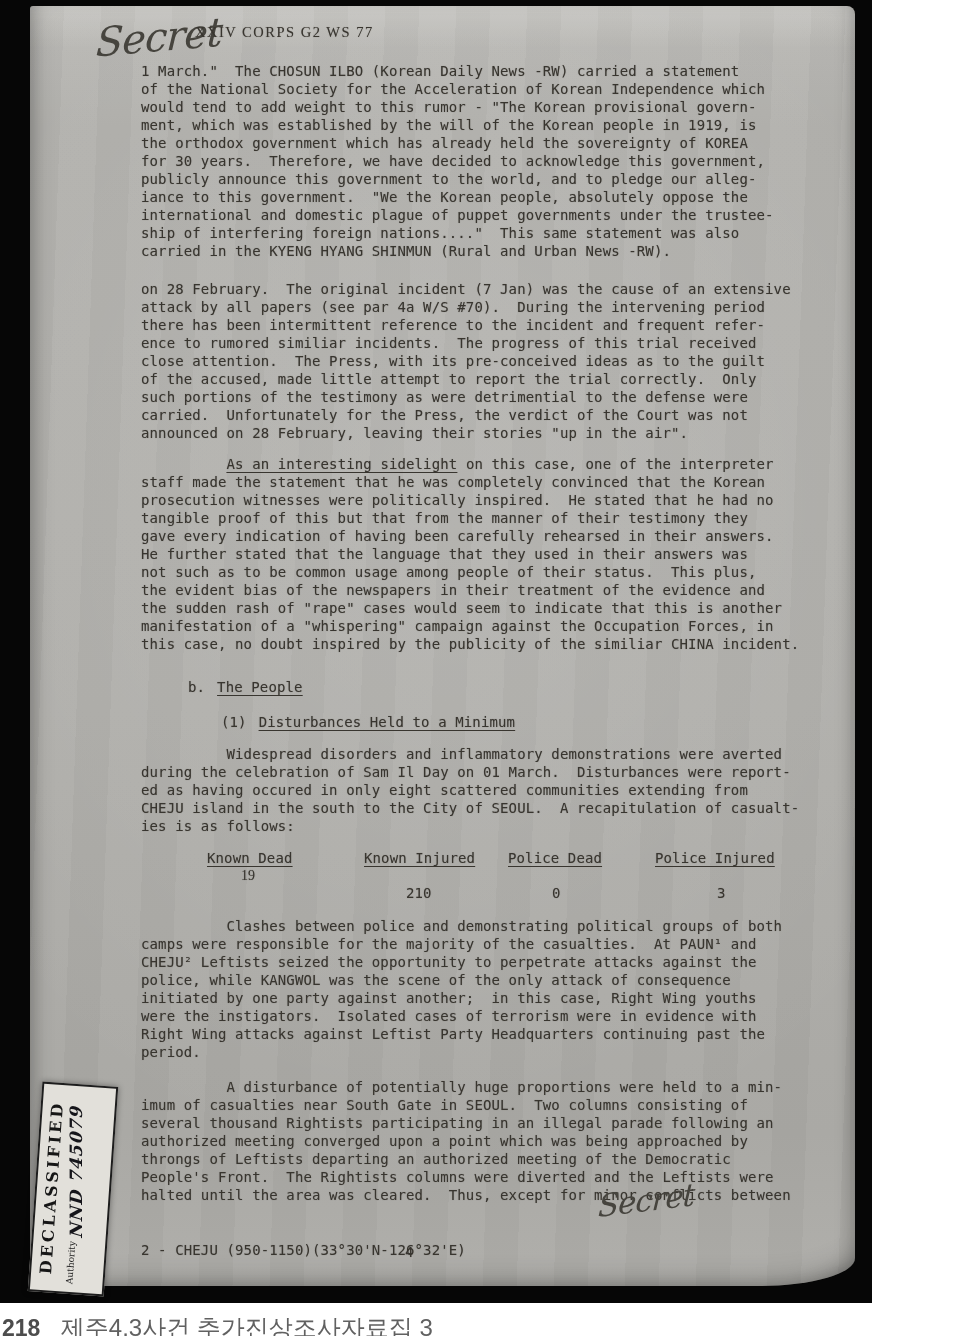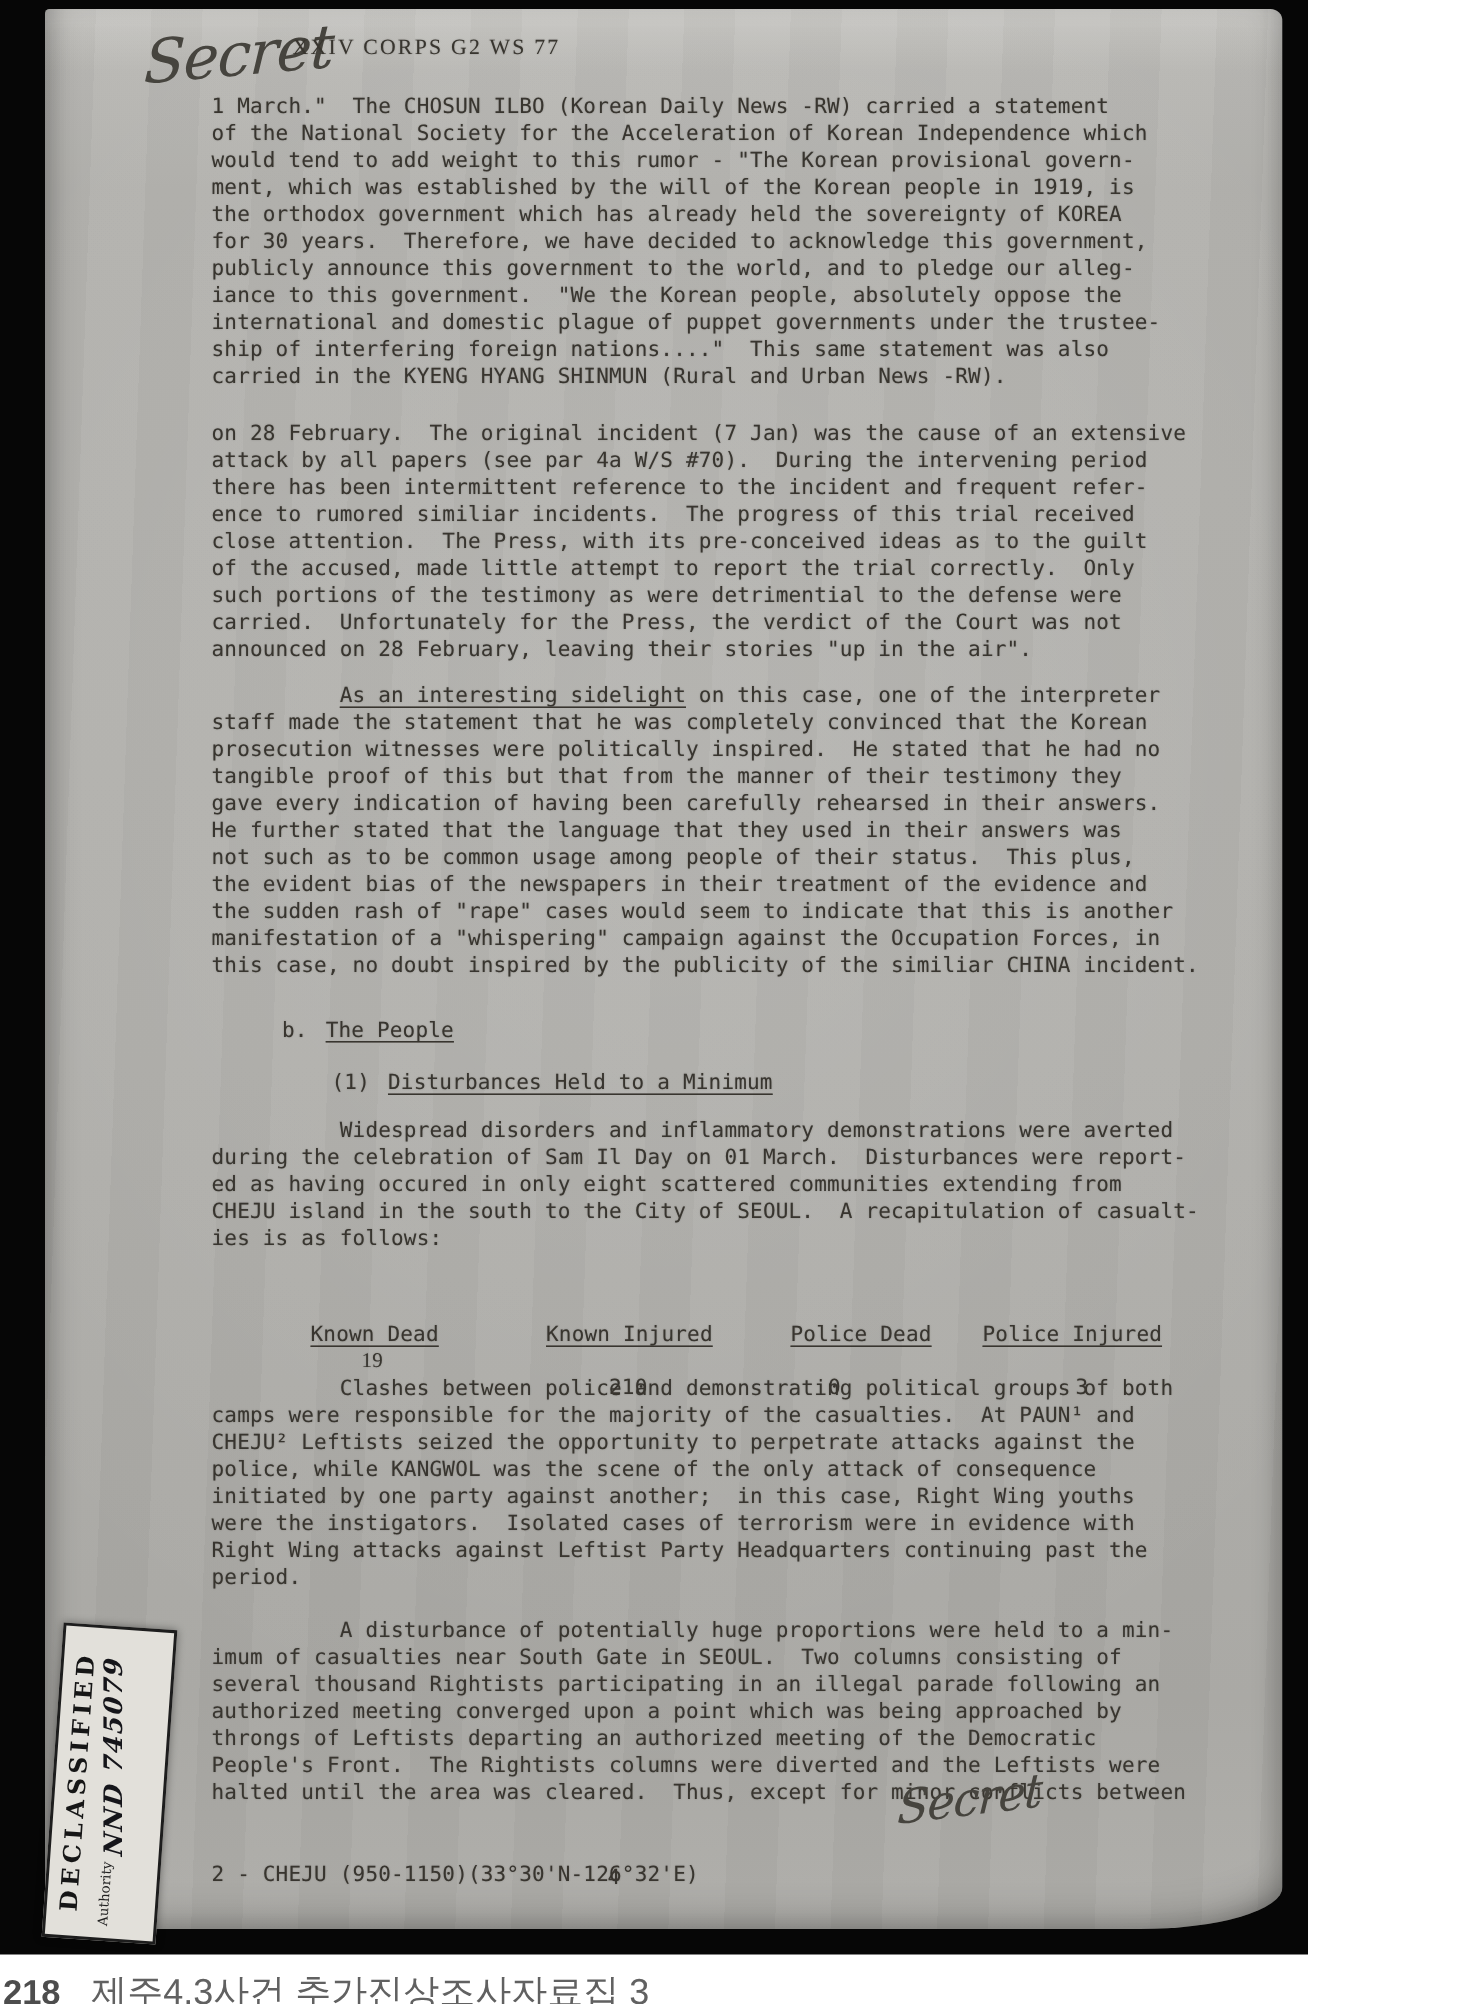--- a/index.html
+++ b/index.html
@@ -45,25 +45,25 @@
     font-family:"DejaVu Serif", serif;
     font-style:italic;
     color:#46443e;
     transform:rotate(-5deg) skewX(-8deg);
     letter-spacing:-1px;
     white-space:nowrap;
   }
   .hw-top  { left:66px;  top:8px;    font-size:40px; }
   .hw-bottom { left:568px; top:1176px; font-size:31px; transform:rotate(-7deg) skewX(-10deg); }
   .header-line { left:165px; top:17px; font-size:14.5px; letter-spacing:1.5px;font-family:Liberation Serif, serif; }
-  .ctable { position:absolute; left:111px; top:843px; width:706px; height:62px;margin-top:32px; }
+  .ctable { position:absolute; left:111px; top:843px; width:706px; height:62px; }
   .ctable span { position:absolute; white-space:pre; }
   .col-h0 { left:66px;  top:0; }
   .col-h1 { left:223px; top:0; }
-  .col-h2 { left:386px; top:0; }
+  .col-h2 { left:367px; top:0; }
   .col-h3 { left:514px; top:0; }
   .col-v0 { left:100px; top:18px;font-family:Liberation Serif, serif; }
   .col-v1 { left:265px; top:35px; }
   .col-v2 { left:411px; top:35px; }
   .col-v3 { left:576px; top:35px; }
   .footnotes { left:111px; top:1199px; }
   .pagenum { left:375px; top:1237px; }
   .stamp-box {
     position:absolute; left:-62px; top:1145px;
     width:210px; height:76px;

